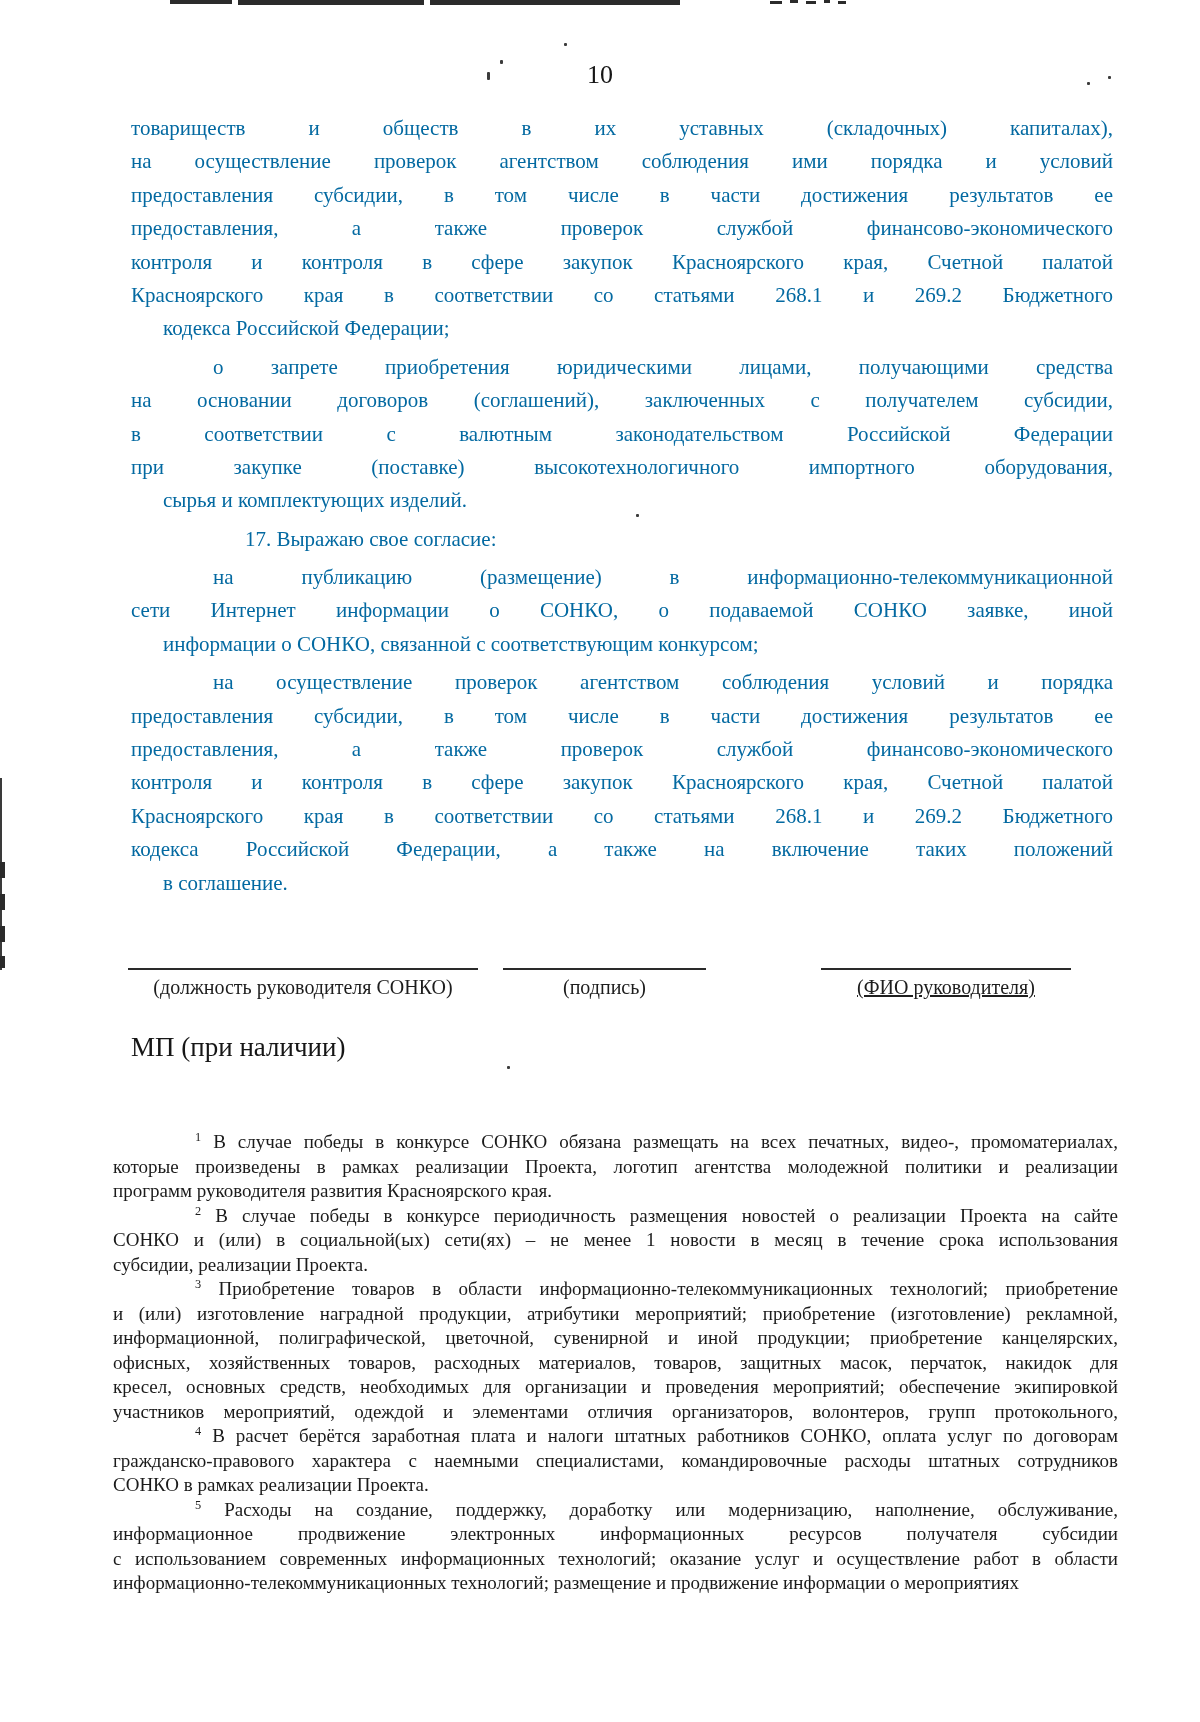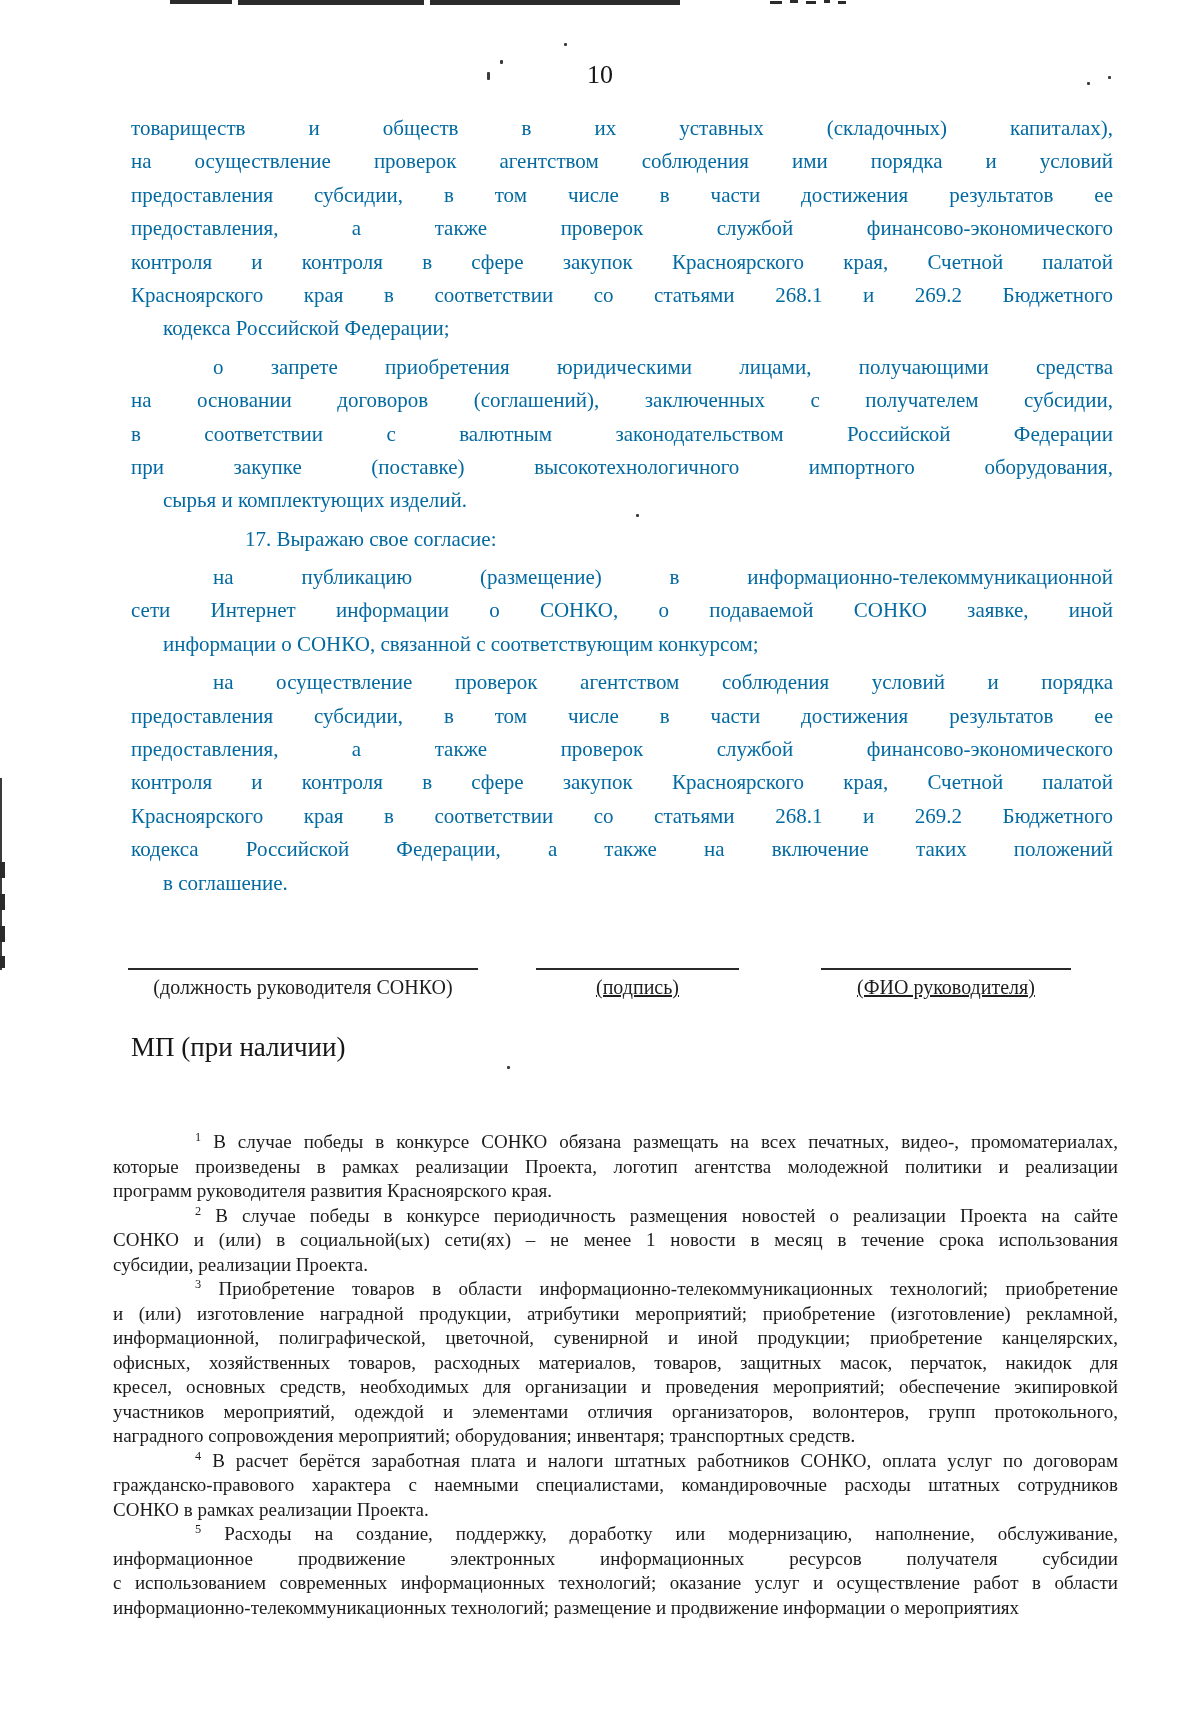--- a/index.html
+++ b/index.html
@@ -26,21 +26,21 @@
     height:33.4px;line-height:33.4px;
     text-align:justify;text-align-last:justify;
     white-space:normal;overflow:visible;
   }
   .body-text .ln.last{text-align-last:left;margin-left:32px;}
   .para.indent .ln:first-child{text-indent:82px;}
   
   .signature-row{position:absolute;left:0;top:968px;width:1200px;height:70px;}
   .sig-field{position:absolute;top:0;}
   .sig-field:nth-of-type(1){left:128px;width:350px;}
-  .sig-field:nth-of-type(2){left:536px;width:203px;text-decoration:underline;}
+  .sig-field:nth-of-type(2){left:503px;width:203px;}
   .sig-field:nth-of-type(3){left:821px;width:250px;text-decoration:underline;}
   .sig-line{height:0;border-top:2.5px solid #2a2a2a;}
   .sig-label{
     margin-top:6px;text-align:center;
     font-size:20px;color:#1d1d1d;white-space:nowrap;
   }
   
   .stamp-note{
     position:absolute;left:131px;top:1032px;
     font-size:27px;color:#161616;
@@ -173,21 +173,20 @@
         <div class="ln">СОНКО и (или) в социальной(ых) сети(ях) – не менее 1 новости в месяц в течение срока использования</div>
         <div class="ln last">субсидии, реализации Проекта.</div>
       </div>
       <div class="para indent">
         <div class="ln"><sup>3</sup> Приобретение товаров в области информационно-телекоммуникационных технологий; приобретение</div>
         <div class="ln">и (или) изготовление наградной продукции, атрибутики мероприятий; приобретение (изготовление) рекламной,</div>
         <div class="ln">информационной, полиграфической, цветочной, сувенирной и иной продукции; приобретение канцелярских,</div>
         <div class="ln">офисных, хозяйственных товаров, расходных материалов, товаров, защитных масок, перчаток, накидок для</div>
         <div class="ln">кресел, основных средств, необходимых для организации и проведения мероприятий; обеспечение экипировкой</div>
         <div class="ln">участников мероприятий, одеждой и элементами отличия организаторов, волонтеров, групп протокольного,</div>
-        <div class="ln last">наградного сопровождения мероприятий; оборудования; инвентаря; транспортных средств.</div>
       </div>
       <div class="para indent">
         <div class="ln"><sup>4</sup> В расчет берётся заработная плата и налоги штатных работников СОНКО, оплата услуг по договорам</div>
         <div class="ln">гражданско-правового характера с наемными специалистами, командировочные расходы штатных сотрудников</div>
         <div class="ln last">СОНКО в рамках реализации Проекта.</div>
       </div>
       <div class="para indent">
         <div class="ln"><sup>5</sup> Расходы на создание, поддержку, доработку или модернизацию, наполнение, обслуживание,</div>
         <div class="ln">информационное продвижение электронных информационных ресурсов получателя субсидии</div>
         <div class="ln">с использованием современных информационных технологий; оказание услуг и осуществление работ в области</div>

